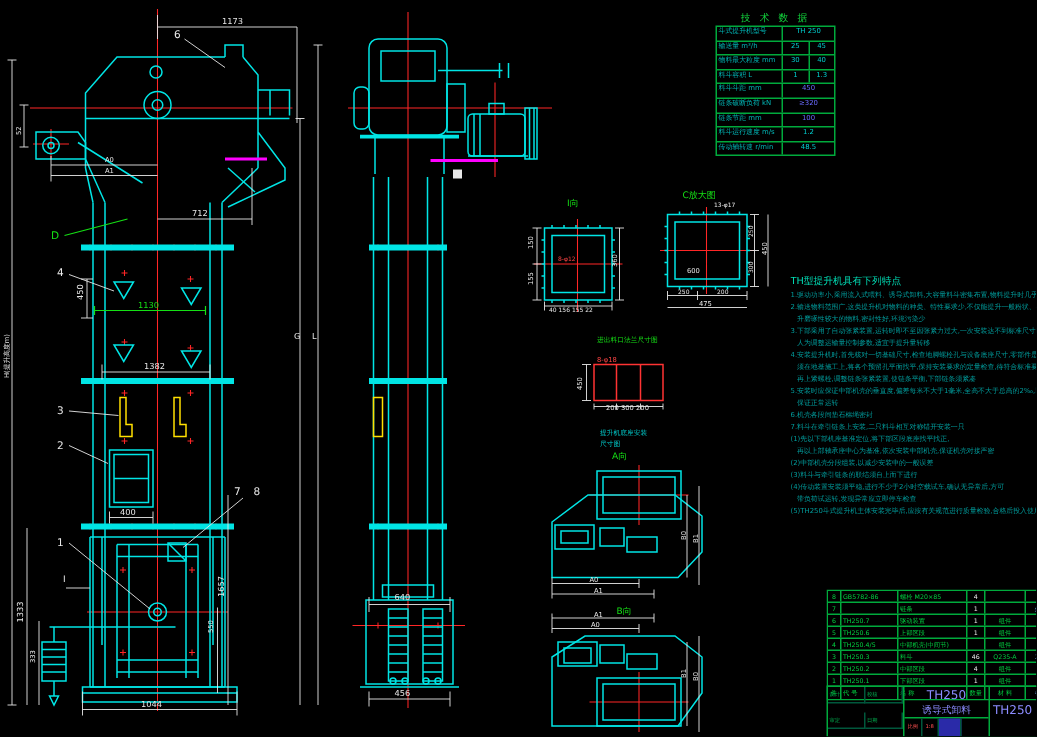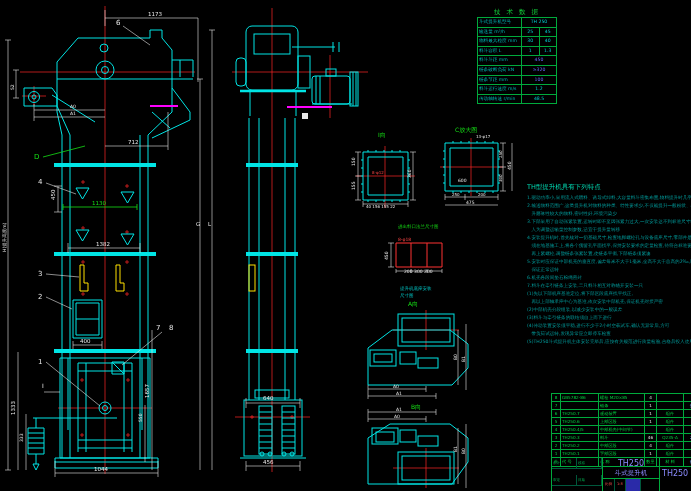--- a/index.html
+++ b/index.html
@@ -388,21 +388,21 @@
 
 <div class="tb">
   <div class="tb-left">
     <div class="sig">设计</div>
     <div class="sig">校核</div>
     <div class="sig">审定</div>
     <div class="sig">日期</div>
   </div>
   <div class="tb-mid">
     <div class="tb-model">TH250</div>
-    <div class="tb-name">斗式提升机</div>
+    <div class="tb-name">诱导式卸料</div>
     <div class="tb-scale">
       <div>比例</div>
       <div>1:8</div>
       <div class="chip"></div>
     </div>
   </div>
   <div class="tb-right">TH250</div>
 </div>
 
 </div>

